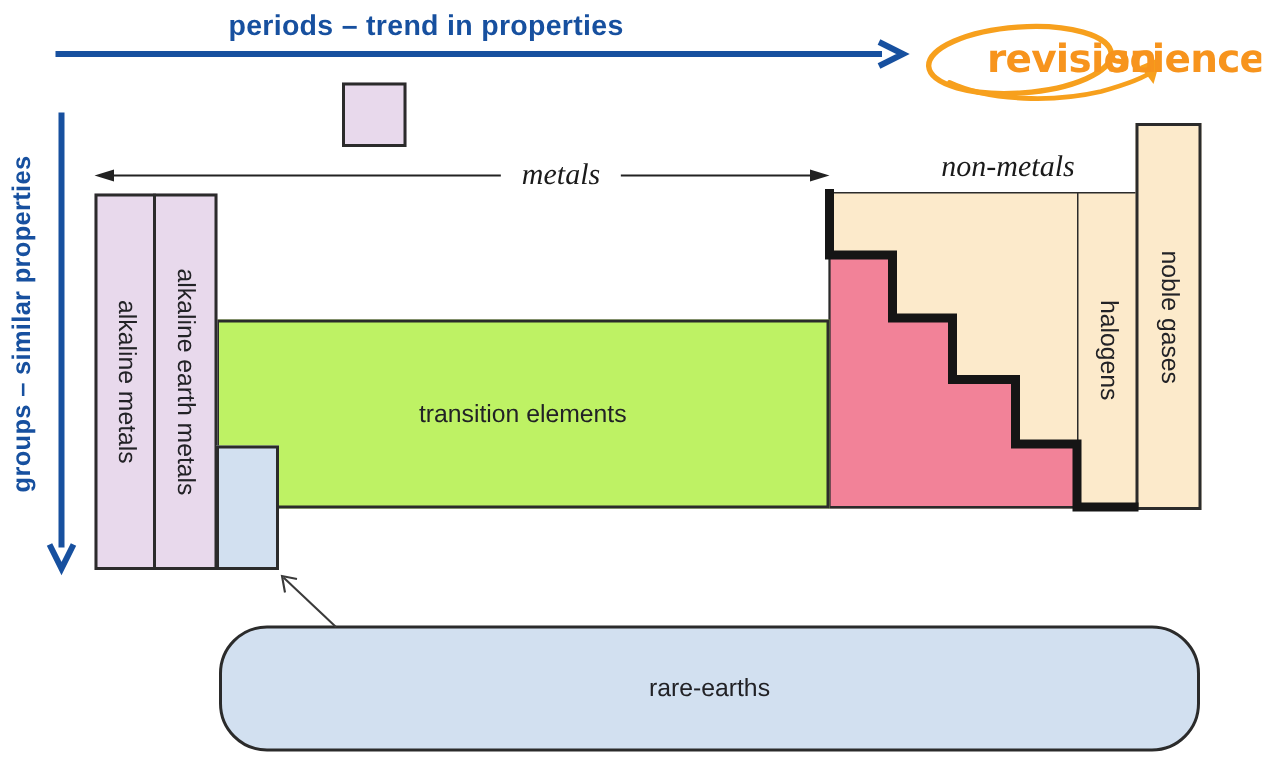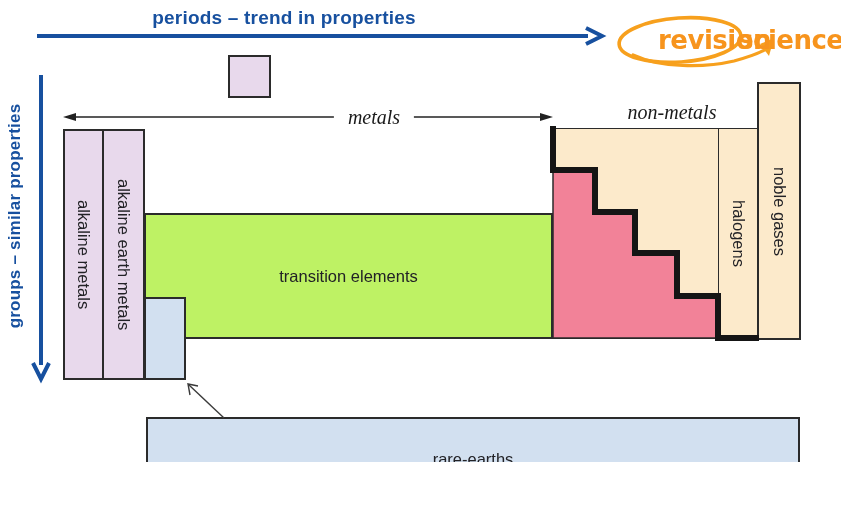--- a/index.html
+++ b/index.html
@@ -1,17 +1,17 @@
 <!DOCTYPE html>
 <html><head>
 <meta charset="utf-8">
 <style>
   html,body{margin:0;padding:0;background:#ffffff;}
   #canvas{
-    position:relative;width:841px;height:462px;background:#ffffff;overflow:hidden;
+    position:relative;width:841px;height:518px;background:#ffffff;overflow:hidden;
     font-family:"Liberation Sans",sans-serif;
   }
   .abs{position:absolute;}
   svg{display:block;overflow:visible;}
 
   
   .axis-label{
     color:#17509f;font-weight:bold;font-size:19px;letter-spacing:0.2px;white-space:nowrap;
   }
   #periods-label{left:138px;top:7px;width:292px;text-align:center;}
@@ -39,21 +39,21 @@
   #cream-main{left:553px;top:128px;width:166px;height:211px;background:#fceacb;z-index:1;}
   #halogens-box{left:718px;top:128px;width:41px;height:211px;background:#fceacb;z-index:1;}
   #noble-box{left:757px;top:82px;width:44px;height:258px;background:#fceacb;border-width:2.5px;z-index:1;}
 
   #staircase-svg{left:545px;top:118px;z-index:2;pointer-events:none;}
 
   #col-alkaline{left:63px;top:129px;width:41px;height:251px;background:#e8d9ec;z-index:3;}
   #col-alkaline-earth{left:101.5px;top:129px;width:43px;height:251px;background:#e8d9ec;z-index:3;}
   #green-box{left:144px;top:213px;width:409px;height:126px;background:#bef264;z-index:2;}
   #blue-small-box{left:144px;top:297px;width:42px;height:83px;background:#d2e0f0;z-index:3;}
-  #rare-box{left:146px;top:417px;width:654px;height:84px;background:#d2e0f0;z-index:2;}
+  #rare-box{left:146px;top:417px;width:654px;height:84px;background:#d2e0f0;z-index:2;border-radius:32px;}
 
   #periods-arrow-svg{left:30px;top:26px;z-index:4;}
   #groups-arrow-svg{left:30px;top:72px;z-index:4;}
   #metals-arrow-svg{left:58px;top:109px;z-index:4;}
   #pointer-svg{left:178px;top:376px;z-index:4;}
 
   
   #logo{left:616px;top:10px;width:226px;height:60px;z-index:6;cursor:pointer;}
   #logo .word{
     position:absolute;top:15px;color:#f7941d;font-weight:bold;font-size:26px;

